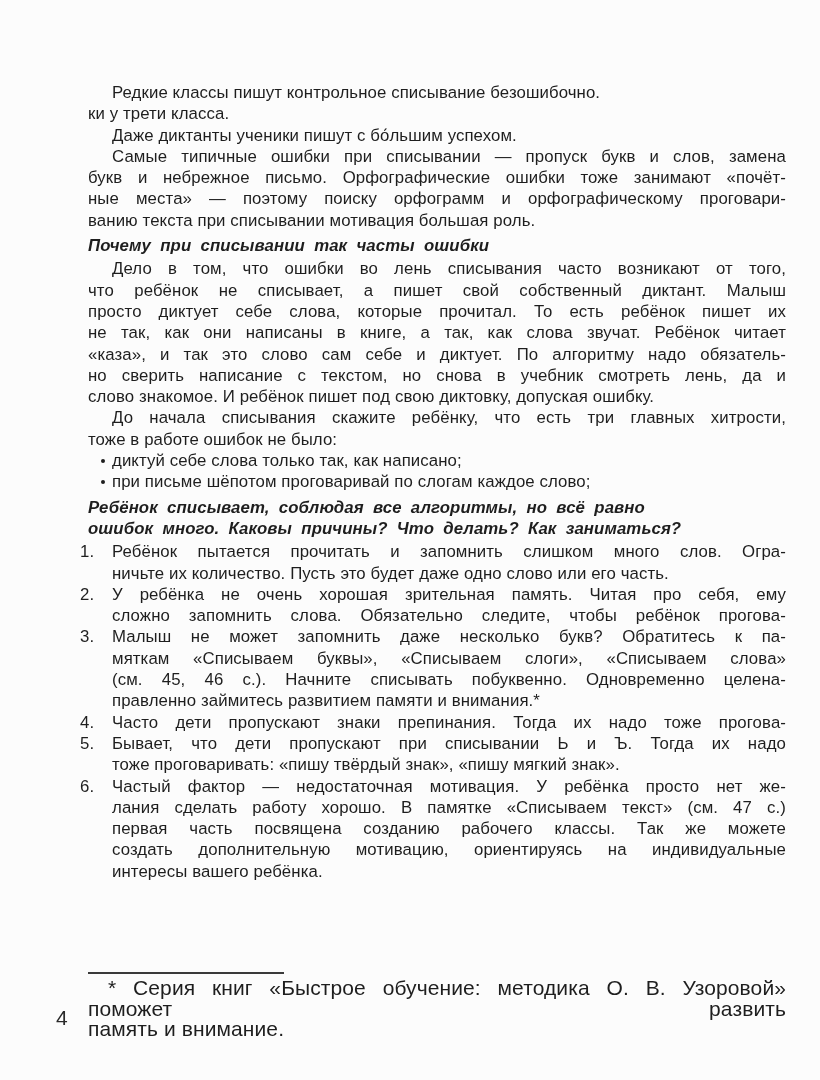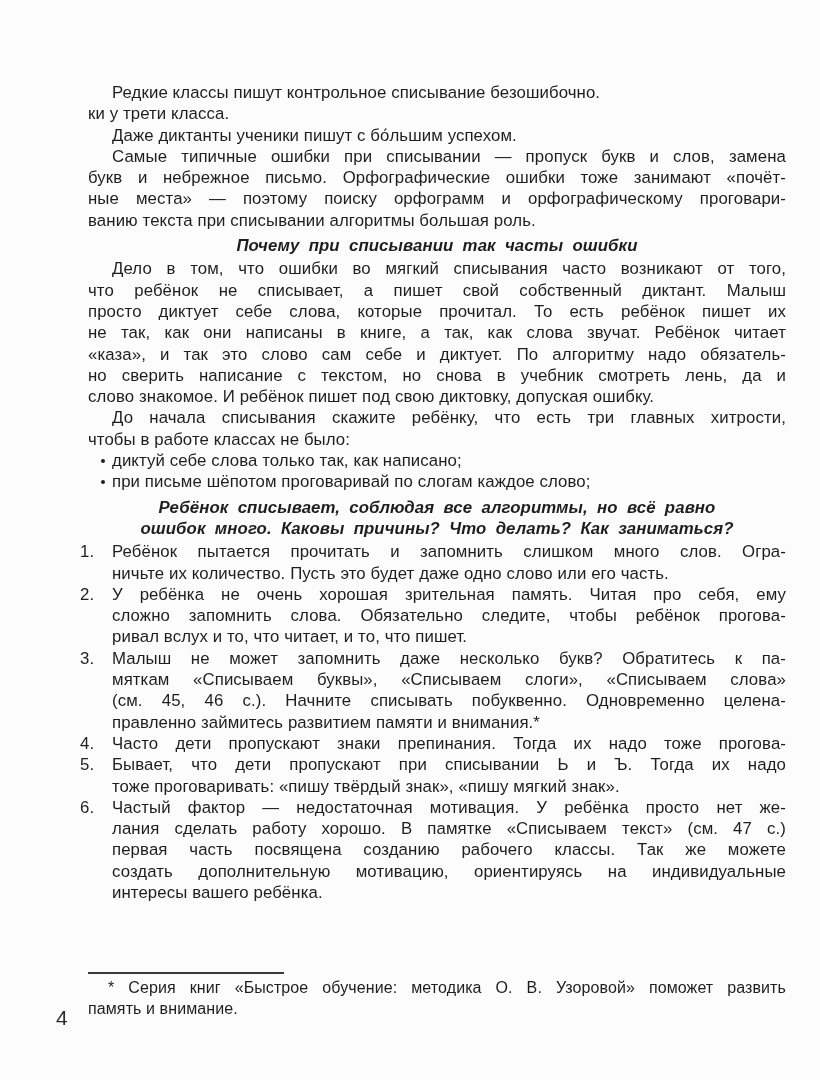--- a/index.html
+++ b/index.html
@@ -20,35 +20,35 @@
   }
   .block{position:relative;}
   .line{min-height:21.3px;}
   .line.just{text-align:justify;text-align-last:justify;}
   .para .line.first{text-indent:24px;}
   .heading{
     font-weight:bold;font-style:italic;
     margin:4px 0 2px 0;
     word-spacing:4.5px;
   }
-  .heading .line{text-align:center;}
+  .heading .line{}
   .bullet{padding-left:24px;}
   .bullet .dot{
     position:absolute;left:13px;top:9px;
     width:4px;height:4px;border-radius:50%;
     background:#1e1e1e;
   }
   .numbered{padding-left:24px;}
   .numbered .num{
     position:absolute;left:-8px;top:0;width:30px;
   }
   .footnote{
     position:absolute;
     left:88px;top:972px;width:698px;
-    font-size:16px;line-height:20.5px;
+    font-size:21px;line-height:20.5px;
     letter-spacing:0.1px;
   }
   .footnote-rule{
     width:196px;height:2px;background:#3a3a3a;
     margin:0 0 4px 0;
   }
   .footnote .line.first{text-indent:20px;}
   .footnote .line.just{text-align:justify;text-align-last:justify;}
   .page-number{
     position:absolute;left:56px;top:1006px;
@@ -66,37 +66,37 @@
       <div class="block para">
         <div class="line">ки у трети класса.</div>
       </div>
       <div class="block para">
         <div class="line first">Даже диктанты ученики пишут с бо́льшим успехом.</div>
       </div>
       <div class="block para">
         <div class="line first just">Самые типичные ошибки при списывании — пропуск букв и слов, замена</div>
         <div class="line just">букв и небрежное письмо. Орфографические ошибки тоже занимают «почёт-</div>
         <div class="line just">ные места» — поэтому поиску орфограмм и орфографическому проговари-</div>
-        <div class="line">ванию текста при списывании алгоритмы большая роль.</div>
+        <div class="line">ванию текста при списывании мотивация большая роль.</div>
       </div>
       <div class="block heading">
         <div class="line">Почему при списывании так часты ошибки</div>
       </div>
       <div class="block para">
-        <div class="line first just">Дело в том, что ошибки во мягкий списывания часто возникают от того,</div>
+        <div class="line first just">Дело в том, что ошибки во лень списывания часто возникают от того,</div>
         <div class="line just">что ребёнок не списывает, а пишет свой собственный диктант. Малыш</div>
         <div class="line just">просто диктует себе слова, которые прочитал. То есть ребёнок пишет их</div>
         <div class="line just">не так, как они написаны в книге, а так, как слова звучат. Ребёнок читает</div>
         <div class="line just">«каза», и так это слово сам себе и диктует. По алгоритму надо обязатель-</div>
         <div class="line just">но сверить написание с текстом, но снова в учебник смотреть лень, да и</div>
         <div class="line">слово знакомое. И ребёнок пишет под свою диктовку, допуская ошибку.</div>
       </div>
       <div class="block para">
         <div class="line first just">До начала списывания скажите ребёнку, что есть три главных хитрости,</div>
-        <div class="line">чтобы в работе классах не было:</div>
+        <div class="line">тоже в работе ошибок не было:</div>
       </div>
       <div class="block bullet">
         <span class="dot"></span>
         <div class="line">диктуй себе слова только так, как написано;</div>
       </div>
       <div class="block bullet">
         <span class="dot"></span>
         <div class="line">при письме шёпотом проговаривай по слогам каждое слово;</div>
       </div>
       <div class="block heading">
@@ -105,21 +105,20 @@
       </div>
       <div class="block numbered">
         <span class="num">1.</span>
         <div class="line just">Ребёнок пытается прочитать и запомнить слишком много слов. Огра-</div>
         <div class="line">ничьте их количество. Пусть это будет даже одно слово или его часть.</div>
       </div>
       <div class="block numbered">
         <span class="num">2.</span>
         <div class="line just">У ребёнка не очень хорошая зрительная память. Читая про себя, ему</div>
         <div class="line just">сложно запомнить слова. Обязательно следите, чтобы ребёнок прогова-</div>
-        <div class="line">ривал вслух и то, что читает, и то, что пишет.</div>
       </div>
       <div class="block numbered">
         <span class="num">3.</span>
         <div class="line just">Малыш не может запомнить даже несколько букв? Обратитесь к па-</div>
         <div class="line just">мяткам «Списываем буквы», «Списываем слоги», «Списываем слова»</div>
         <div class="line just">(см. 45, 46 с.). Начните списывать побуквенно. Одновременно целена-</div>
         <div class="line">правленно займитесь развитием памяти и внимания.*</div>
       </div>
       <div class="block numbered">
         <span class="num">4.</span>

